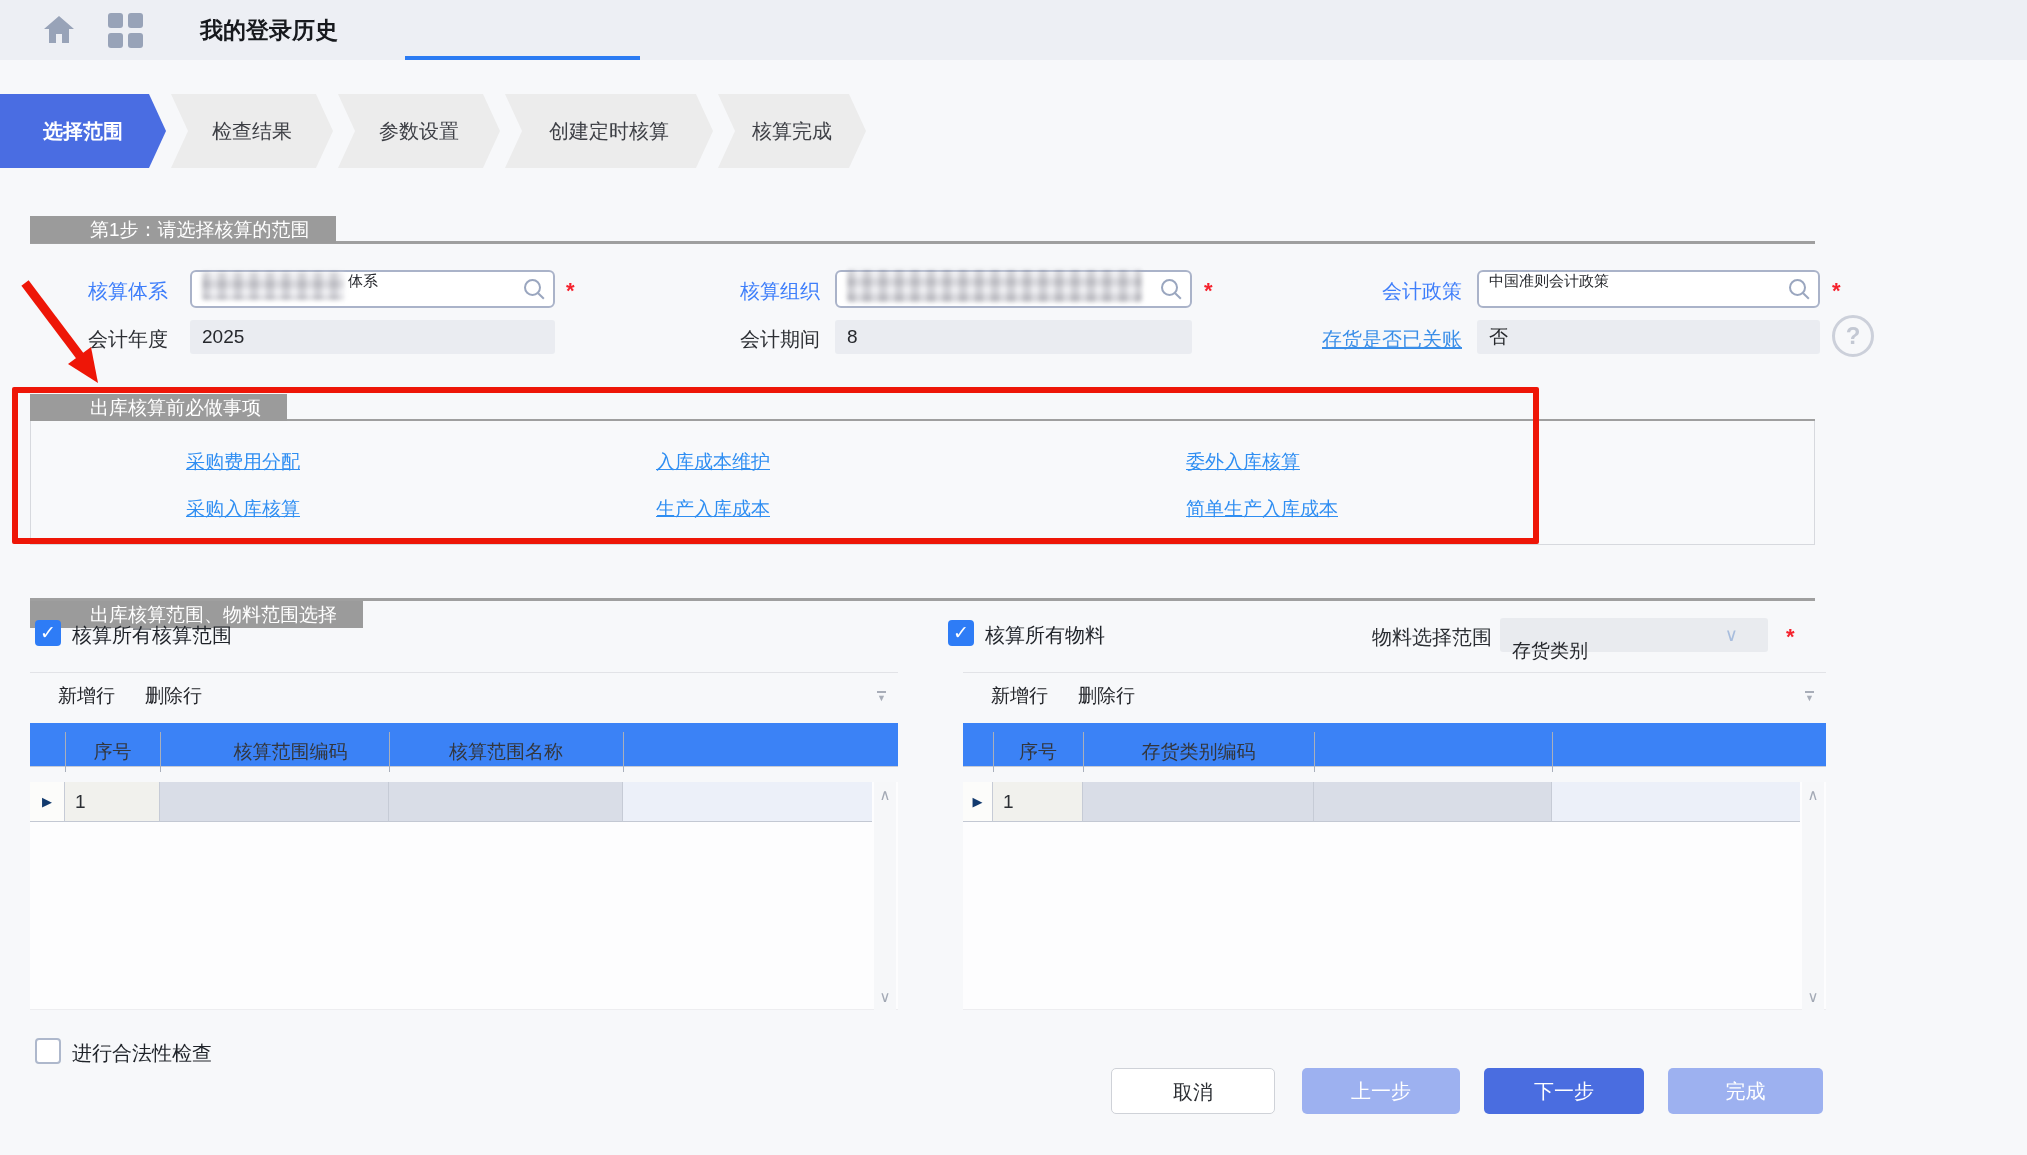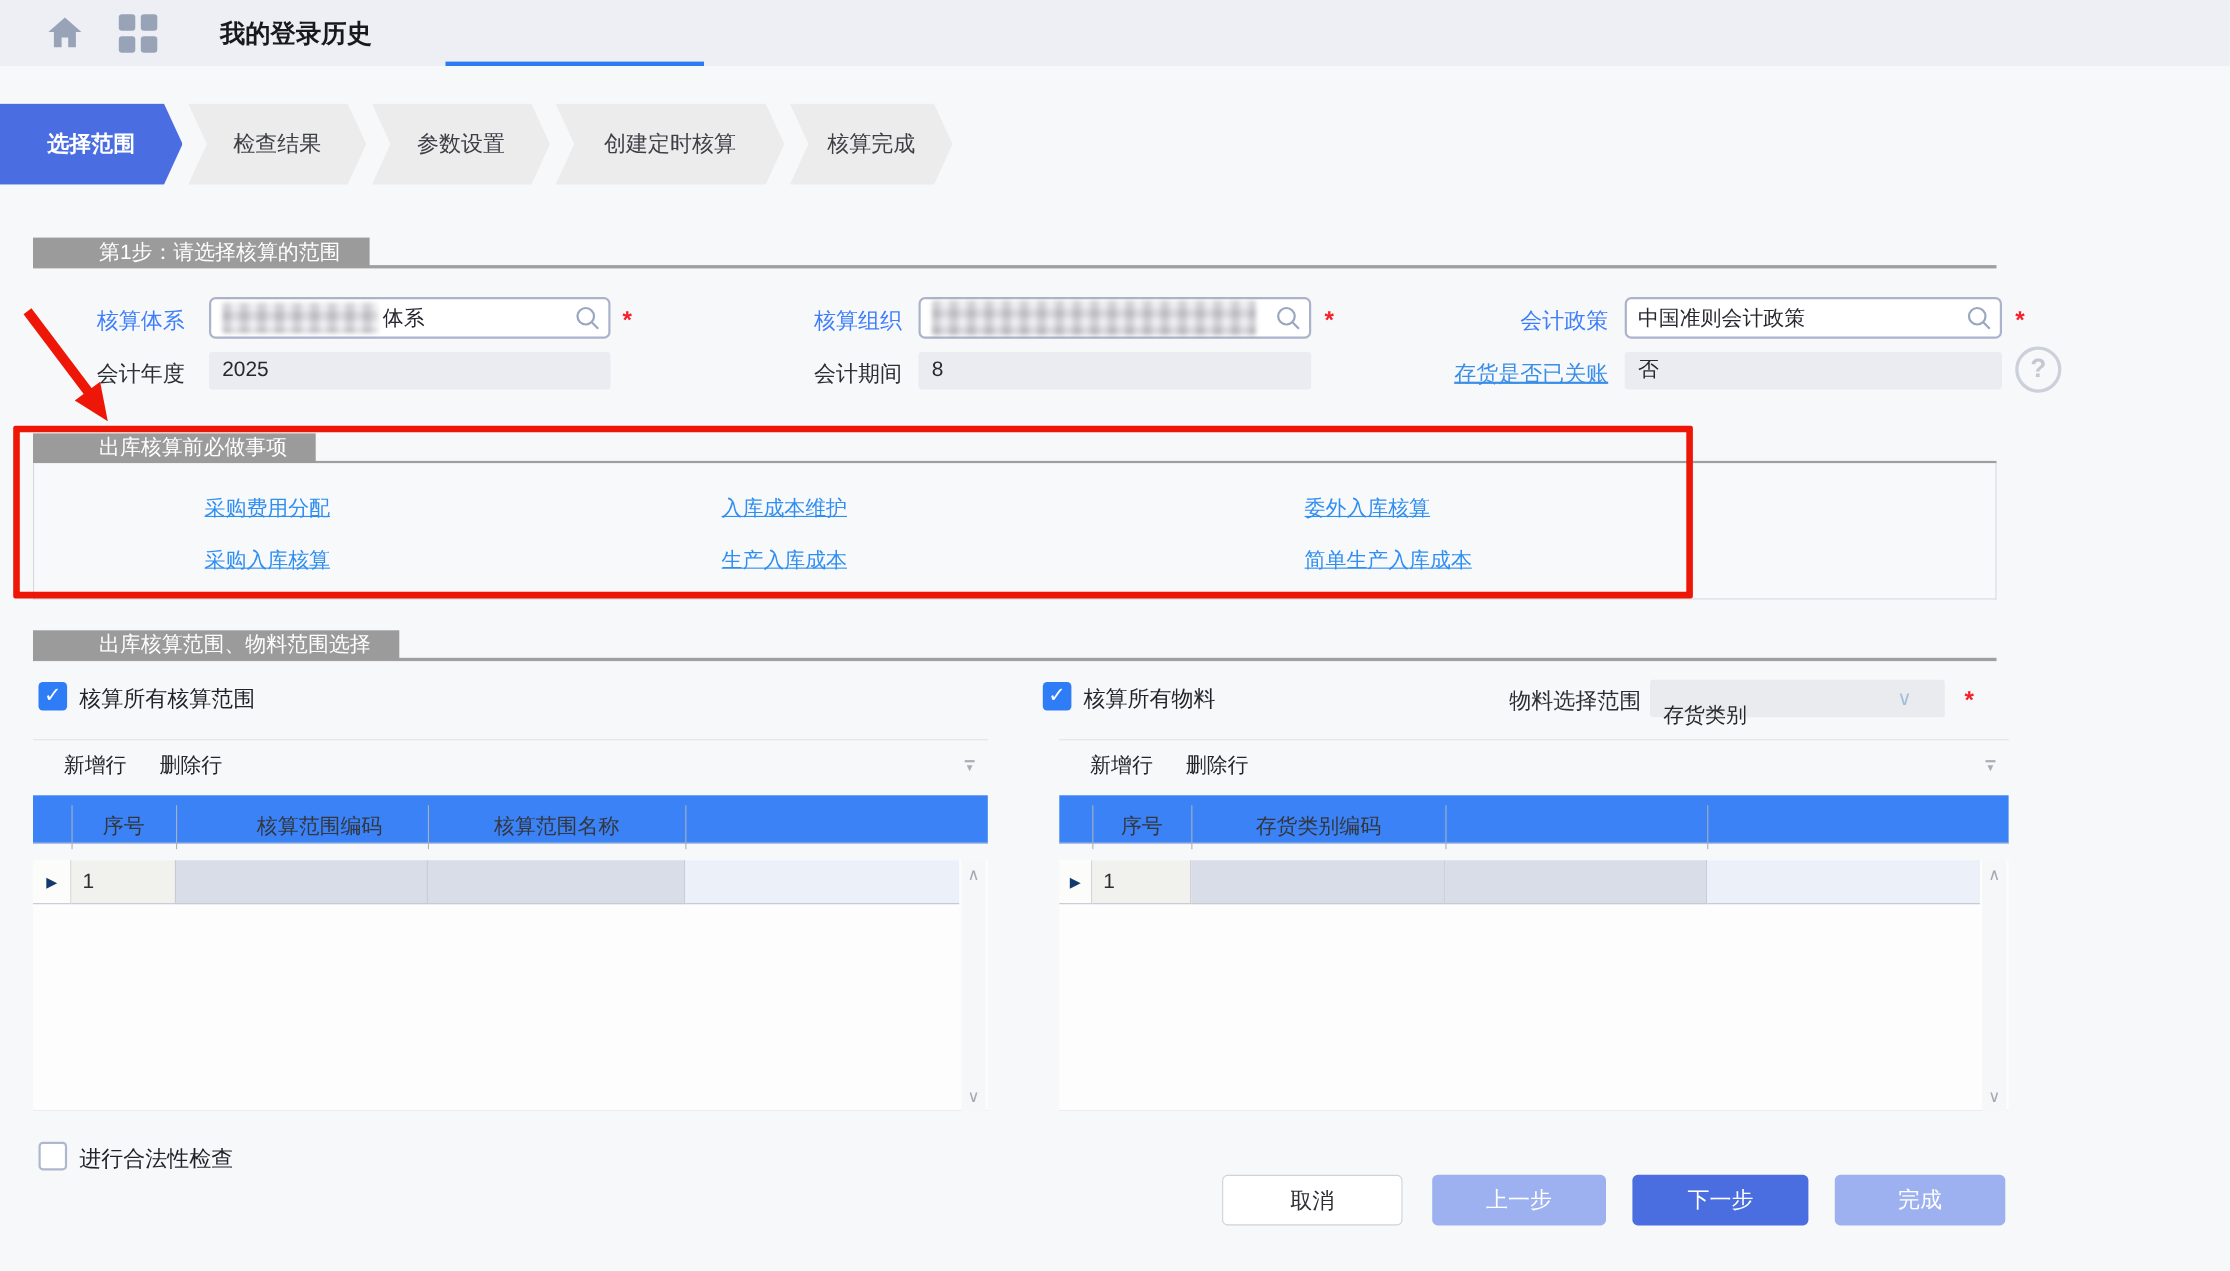--- a/index.html
+++ b/index.html
@@ -26,21 +26,21 @@
   .step.first{clip-path:polygon(0 0,calc(100% - 17px) 0,100% 50%,calc(100% - 17px) 100%,0 100%);margin-left:0;}
   .step.active{background:#4a6de2;color:#fff;font-weight:bold;}
   
   .badge{position:absolute;height:27px;line-height:27px;background:#9b9b9b;color:#fff;font-size:19px;padding:0 26px 0 60px;}
   .sec-line{position:absolute;height:3px;background:#9f9f9f;}
   
   .flabel{position:absolute;font-size:20px;text-align:right;}
   .flabel.blue{color:#3e7efa;}
   .flabel.link{color:#3a8ee8;text-decoration:underline;cursor:pointer;}
   .fld-input{position:absolute;height:38px;background:#fff;border:2px solid #aab3c9;border-radius:6px;
-             display:flex;align-items:center;padding:0 36px 0 10px;font-size:19px;color:#26282d;box-sizing:border-box;}
+             display:flex;align-items:flex-start;padding:0 36px 0 10px;font-size:15px;color:#26282d;box-sizing:border-box;}
   .mag{position:absolute;right:12px;top:50%;width:13px;height:13px;margin-top:-10px;border:2px solid #9aa6bf;border-radius:50%;}
   .mag::after{content:"";position:absolute;width:8px;height:2px;background:#9aa6bf;transform:rotate(45deg);right:-6px;bottom:-3px;}
   .fld-ro{position:absolute;height:34px;line-height:34px;background:#eaecf1;border-radius:3px;padding:0 12px;font-size:19px;color:#26282d;box-sizing:border-box;}
   .req{position:absolute;color:#f5222d;font-size:22px;font-weight:bold;}
   .mosaic{display:inline-block;border-radius:3px;filter:blur(2px);
     background-image:linear-gradient(90deg,rgba(110,110,122,.28) 50%,rgba(210,210,216,.30) 50%),
                      linear-gradient(rgba(140,140,152,.30) 50%,rgba(235,235,240,.32) 50%);
     background-size:16px 16px,16px 16px;background-position:0 0,8px 8px;}
   .help-ic{position:absolute;width:36px;height:36px;border:3px solid #ccd0da;border-radius:50%;
            color:#c3c8d3;font-size:24px;font-weight:bold;text-align:center;line-height:36px;background:transparent;box-sizing:content-box;}
@@ -146,21 +146,21 @@
 <div class="todo-box">
   <span class="todo-link" style="left:155px;top:28px">采购费用分配</span>
   <span class="todo-link" style="left:625px;top:28px">入库成本维护</span>
   <span class="todo-link" style="left:1155px;top:28px">委外入库核算</span>
   <span class="todo-link" style="left:155px;top:75px">采购入库核算</span>
   <span class="todo-link" style="left:625px;top:75px">生产入库成本</span>
   <span class="todo-link" style="left:1155px;top:75px">简单生产入库成本</span>
 </div>
 
 <div class="sec-line" style="left:30px;top:598px;width:1785px"></div>
-<div class="badge" style="left:30px;top:573px">出库核算范围、物料范围选择</div>
+<div class="badge" style="left:30px;top:601px">出库核算范围、物料范围选择</div>
 
 <div class="cbx on" style="left:35px;top:620px"><span>✓</span></div>
 <div class="cbx-label" style="left:72px;top:622px">核算所有核算范围</div>
 
 <div class="cbx on" style="left:948px;top:620px"><span>✓</span></div>
 <div class="cbx-label" style="left:985px;top:622px">核算所有物料</div>
 
 <div class="flabel" style="left:1270px;top:624px;width:222px">物料选择范围</div>
 <div class="dd" style="left:1500px;top:618px;width:268px">
   <span>存货类别</span>

